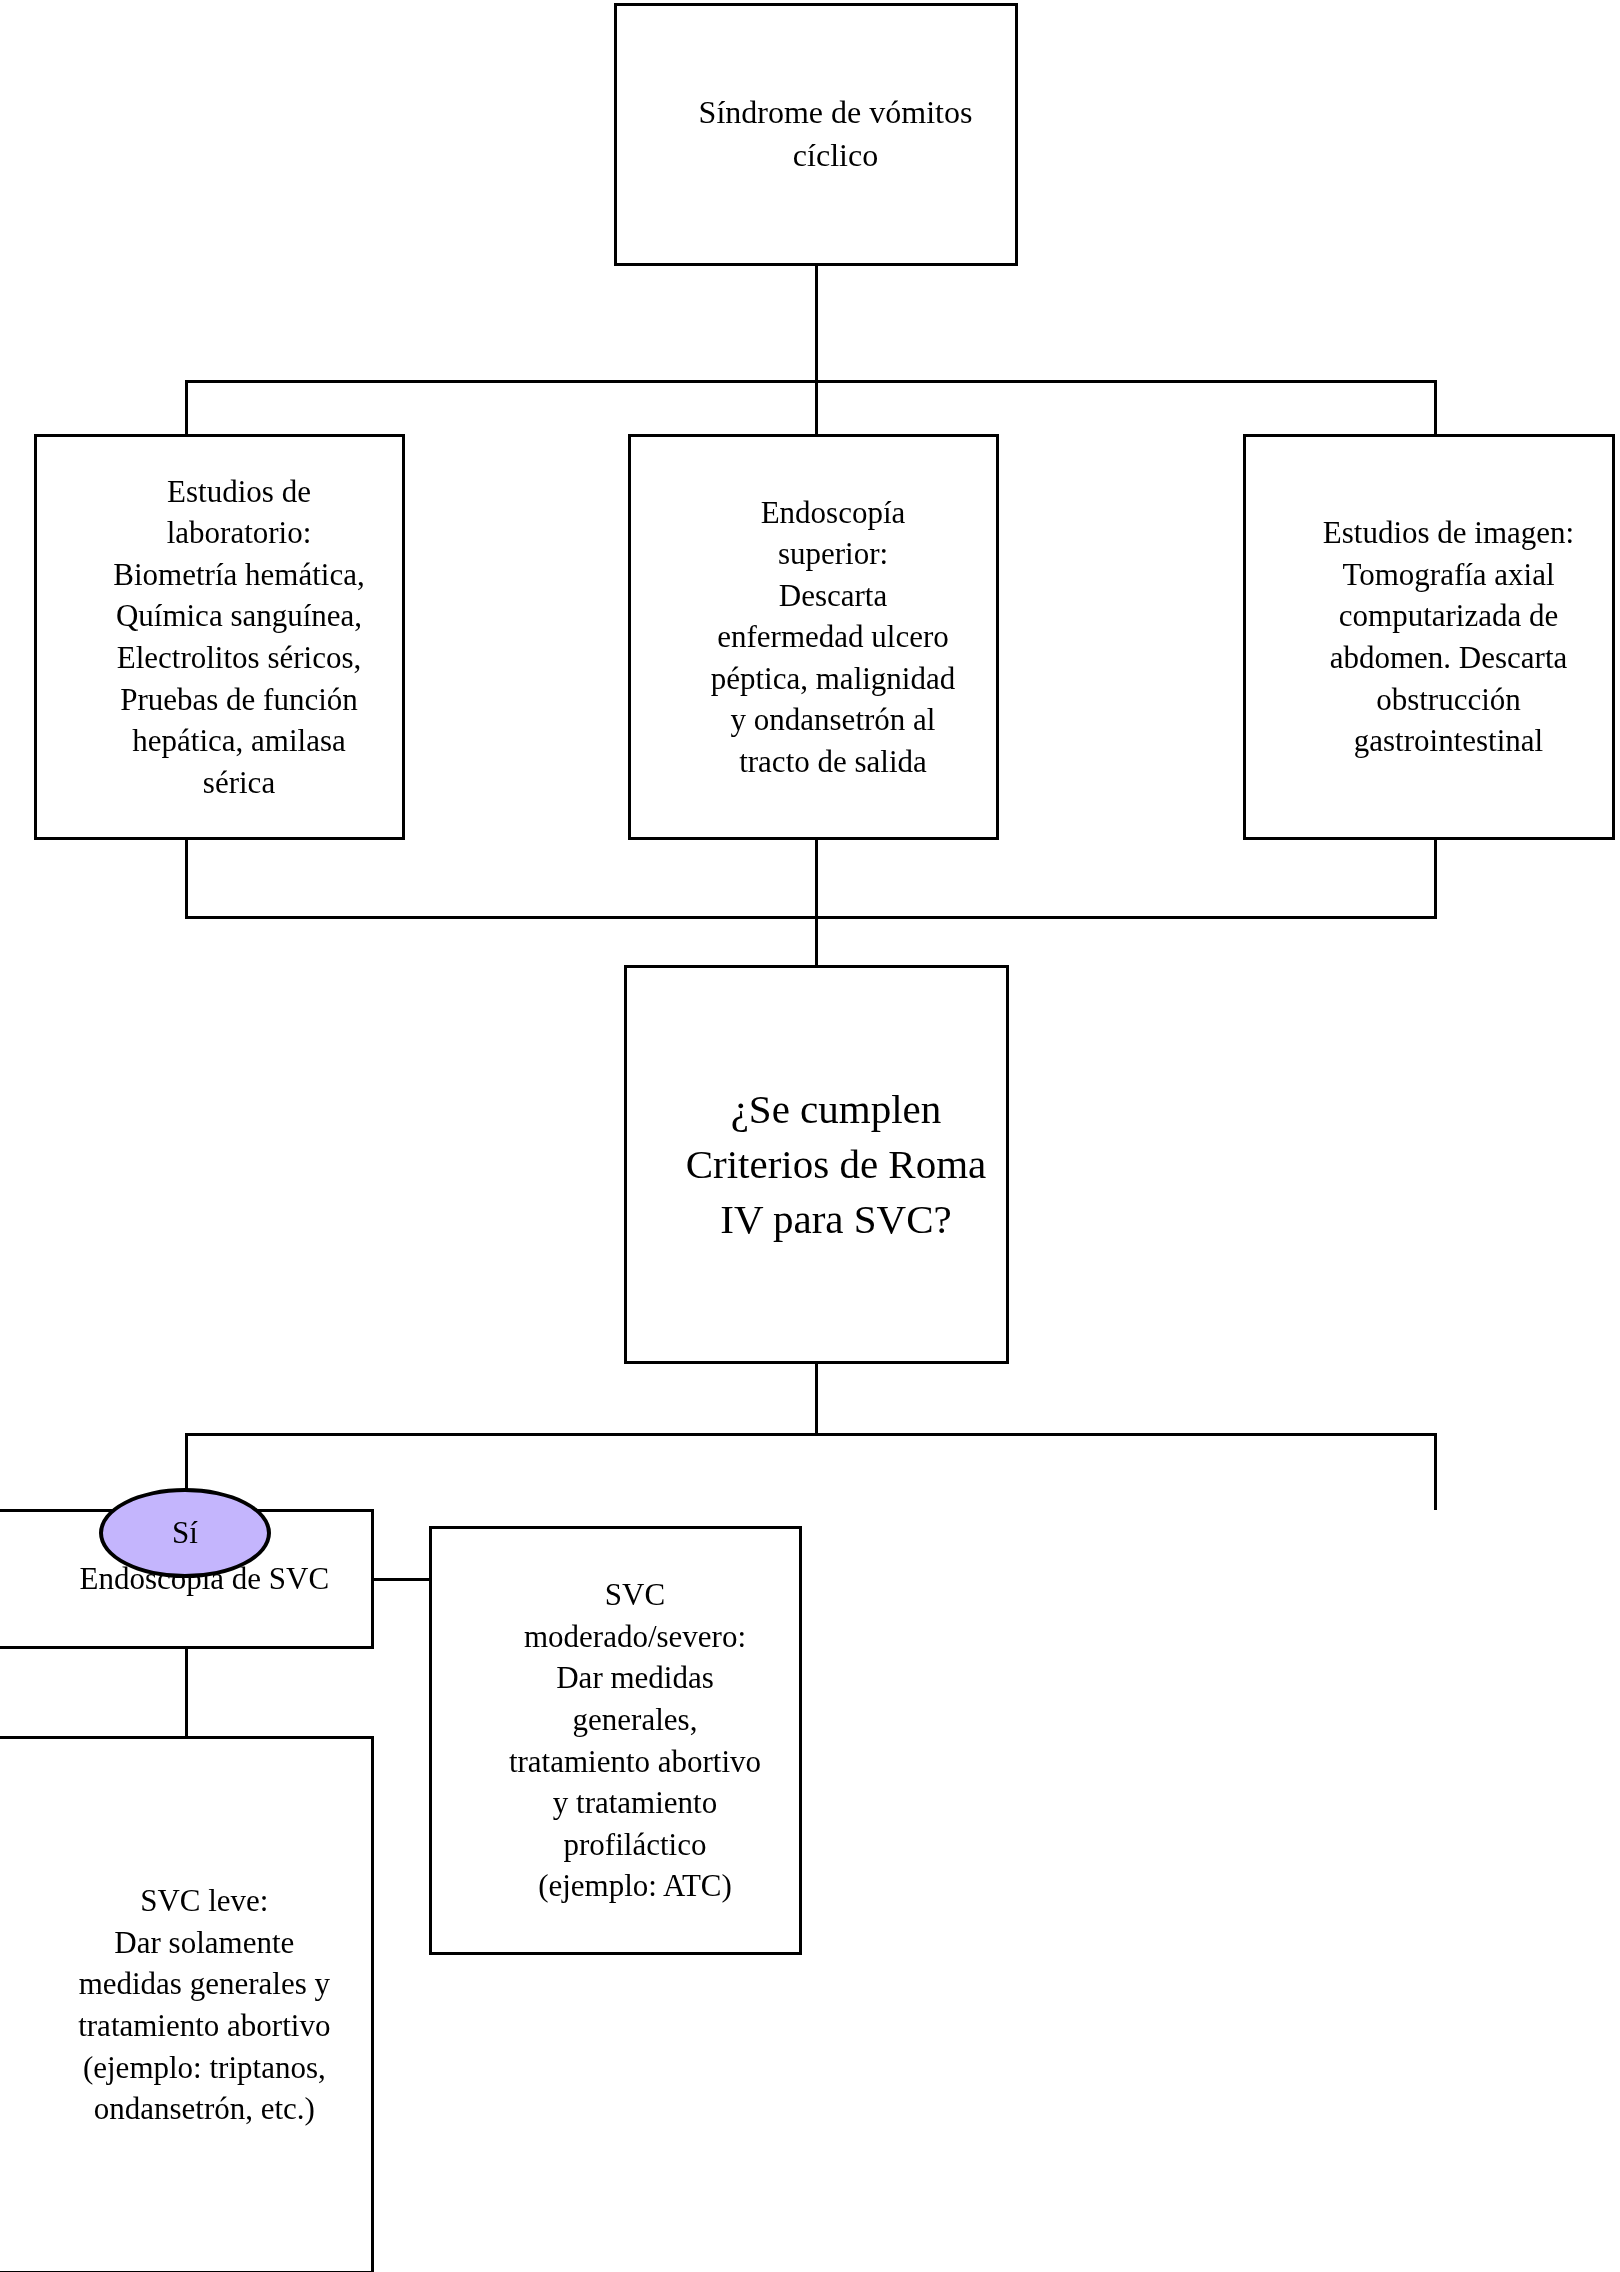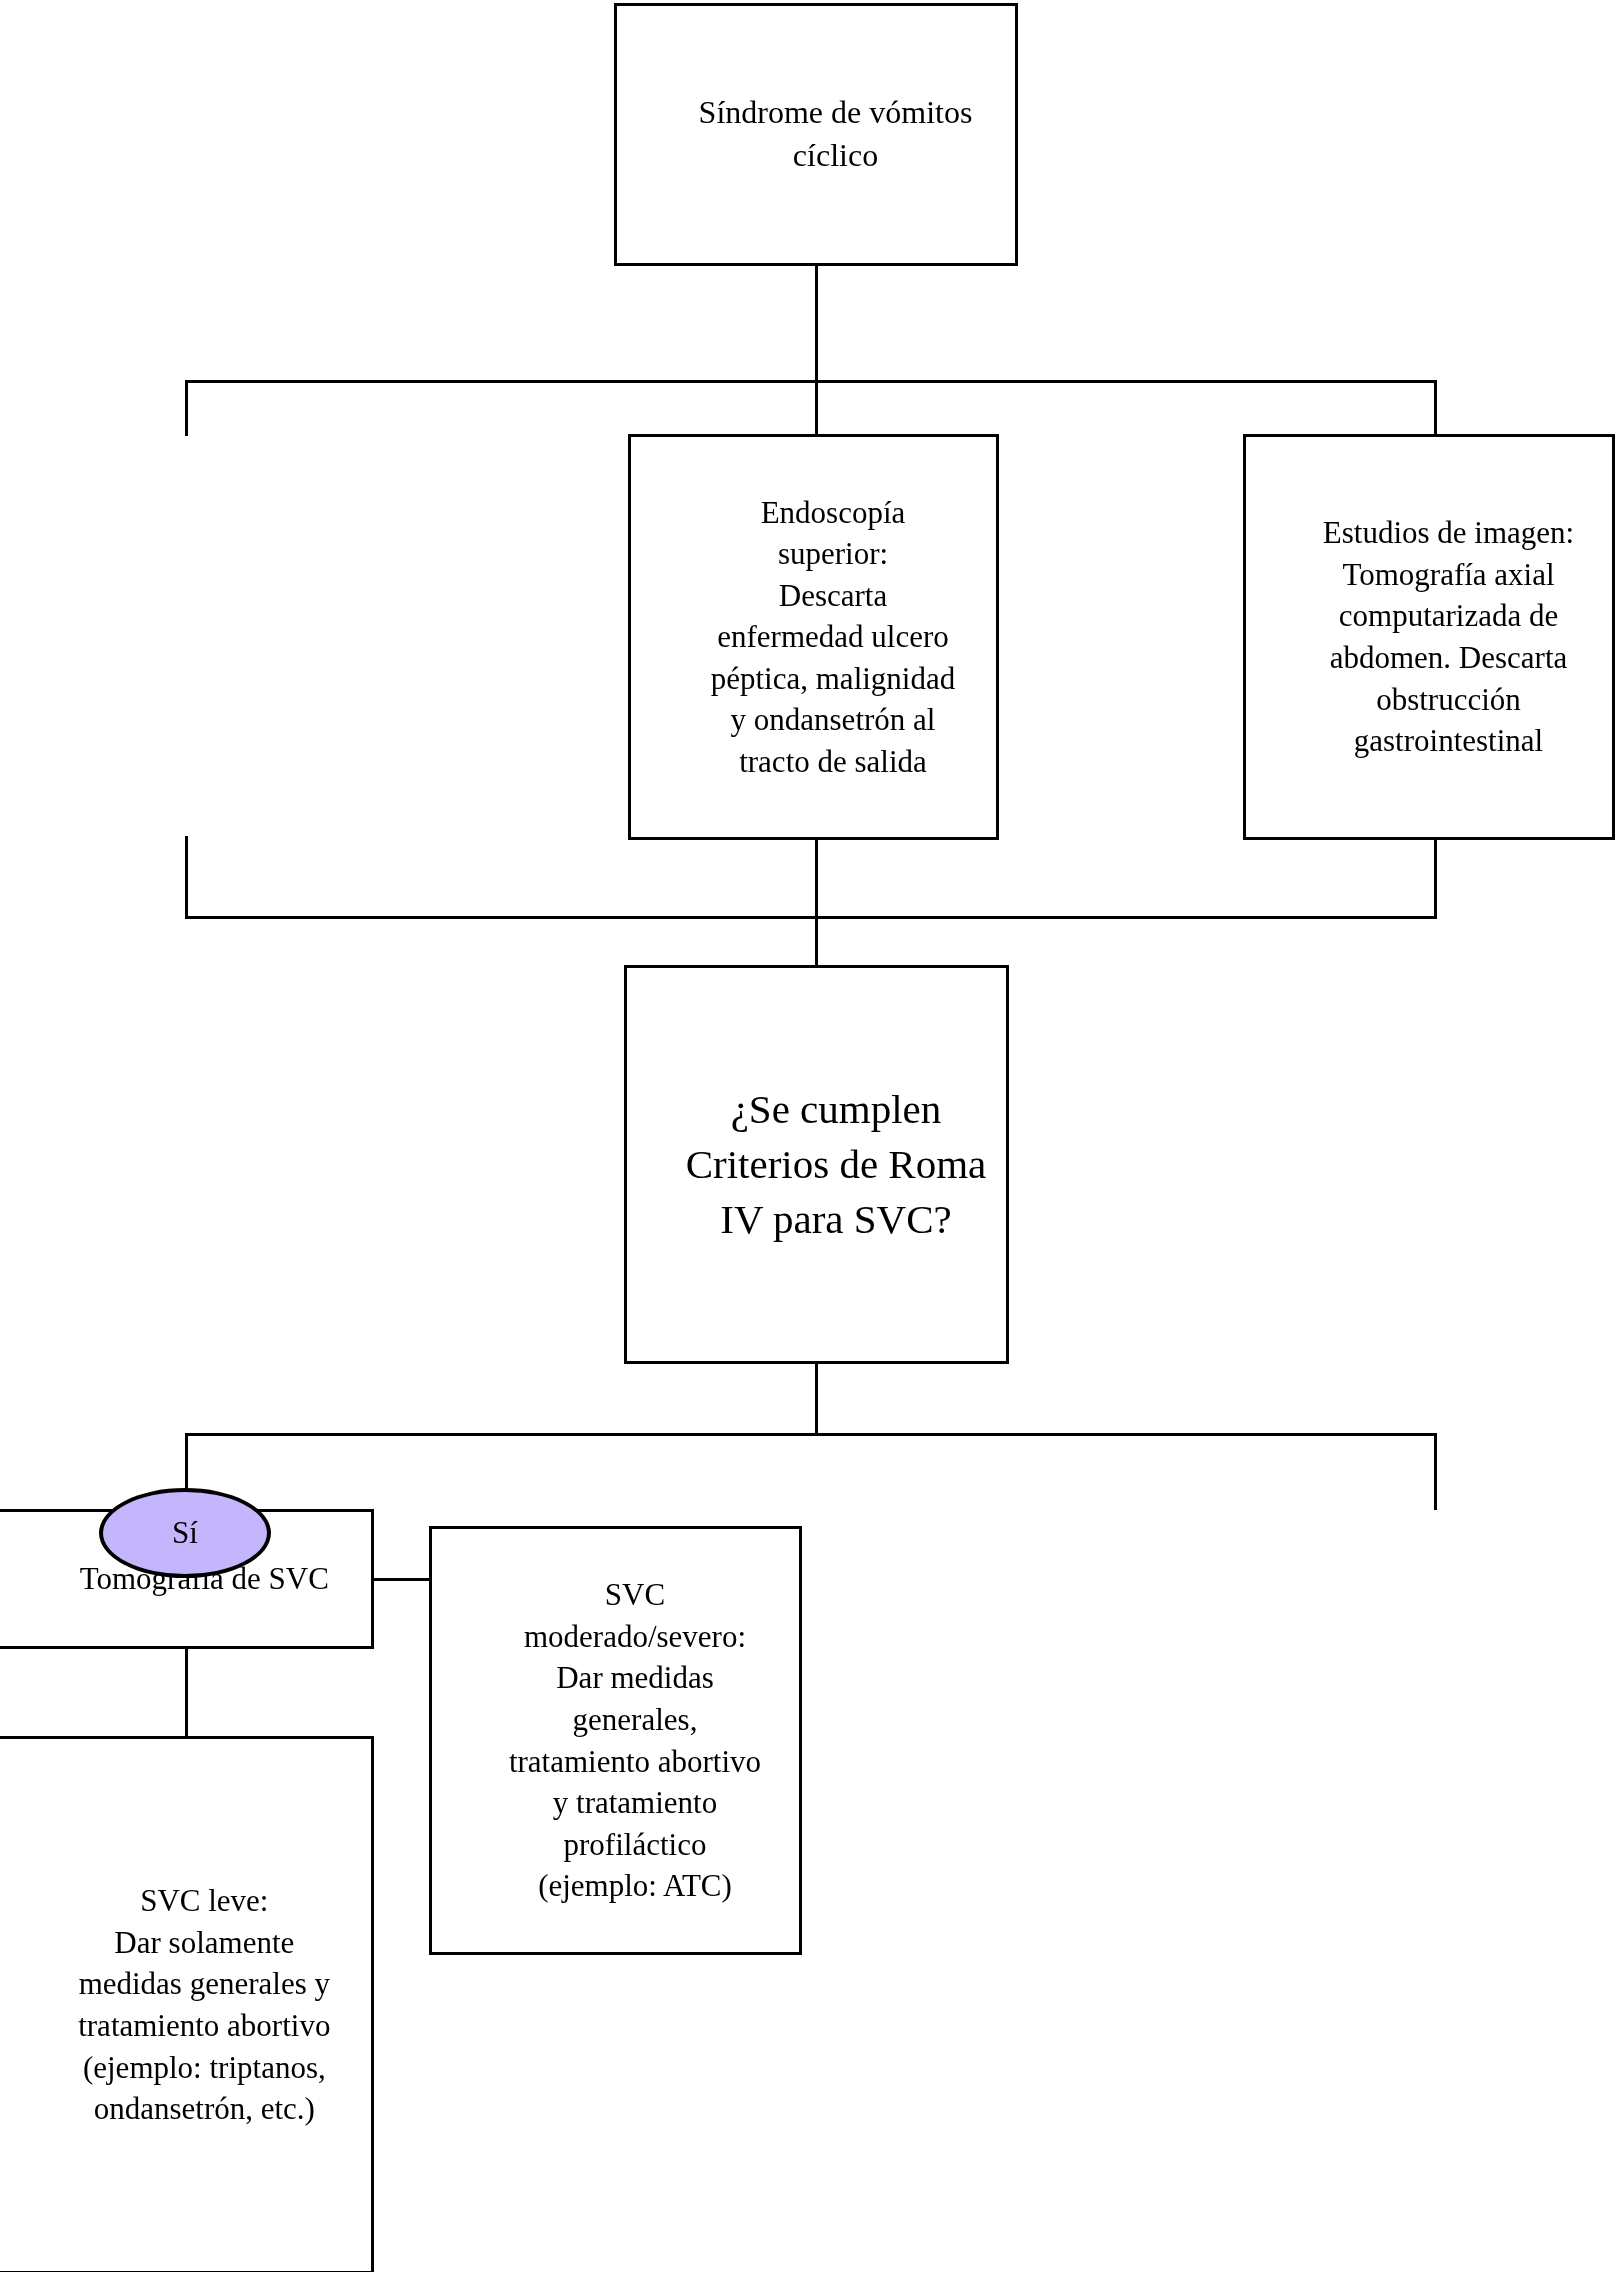--- a/index.html
+++ b/index.html
@@ -89,20 +89,30 @@
 
   <div class="edge h" style="left:184px; top:1578px; width:245px;"></div>
 
   <div class="edge v" style="left:1434px; top:1474px; height:36px;"></div>
 
   <div class="node" style="left:614px; top:2.8px; width:404px; height:263px;">
     <span class="txt fs-title">Síndrome de vómitos
 cíclico</span>
   </div>
 
+  <div class="node" style="left:34px; top:434px; width:371px; height:406px;">
+    <span class="txt fs-body">Estudios de
+laboratorio:
+Biometría hemática,
+Química sanguínea,
+Electrolitos séricos,
+Pruebas de función
+hepática, amilasa
+sérica</span>
+  </div>
 
   <div class="node" style="left:628px; top:434px; width:371px; height:406px;">
     <span class="txt fs-body">Endoscopía
 superior:
 Descarta
 enfermedad ulcero
 péptica, malignidad
 y ondansetrón al
 tracto de salida</span>
   </div>
@@ -121,21 +131,21 @@
 Criterios de Roma
 IV para SVC?</span>
   </div>
 
   <div class="ellipse" style="left:99px; top:1488px; width:172px; height:90px;">
     <span class="fs-label">Sí</span>
   </div>
 
 
   <div class="node" style="left:-4.2px; top:1509px; width:378px; height:140px;">
-    <span class="txt fs-body">Tomografía de SVC</span>
+    <span class="txt fs-body">Endoscopía de SVC</span>
   </div>
 
   <div class="node" style="left:429px; top:1526px; width:373px; height:429px;">
     <span class="txt fs-body">SVC
 moderado/severo:
 Dar medidas
 generales,
 tratamiento abortivo
 y tratamiento
 profiláctico

